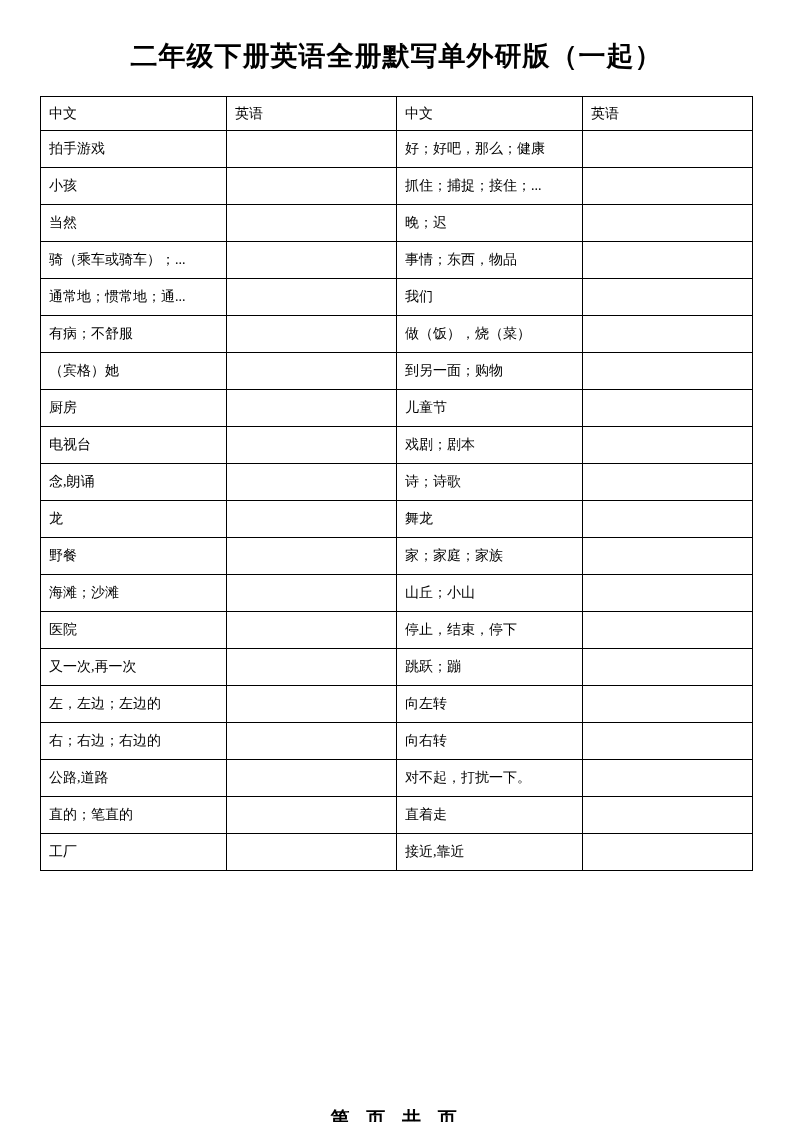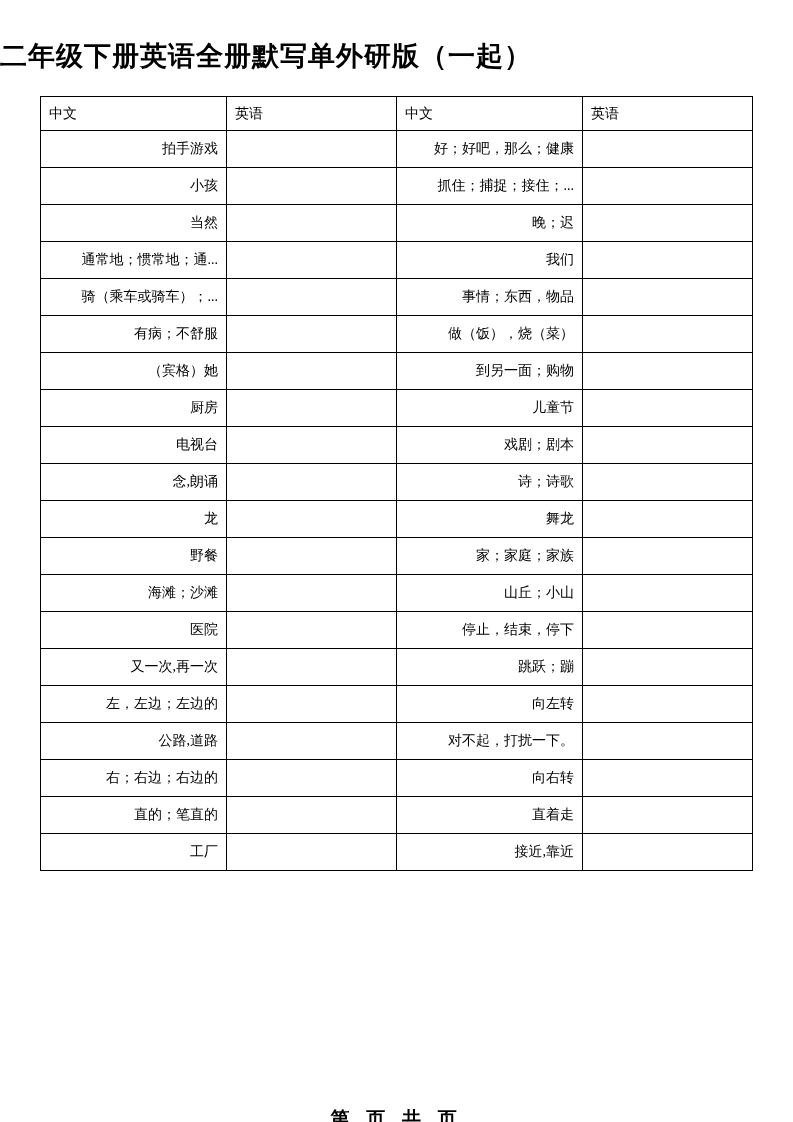--- a/index.html
+++ b/index.html
@@ -16,20 +16,21 @@
     overflow: hidden;
   }
   .page {
     width: 793px;
     height: 1122px;
     box-sizing: border-box;
     padding: 0;
     position: relative;
   }
   .doc-title {
+    text-align: center;
     font-size: 27px;
     font-weight: bold;
     letter-spacing: 1px;
     margin-top: 38px;
     margin-bottom: 22px;
     font-family: "Liberation Serif", "DejaVu Serif", serif;
   }
   table.vocab {
     border-collapse: collapse;
     width: 712px;
@@ -46,21 +47,21 @@
     white-space: nowrap;
   }
   table.vocab th {
     font-weight: normal;
     font-size: 14px;
     text-align: left;
     height: 34px;
   }
   table.vocab td.cn {
     font-size: 14px;
-    text-align: right;
+    text-align: left;
   }
   table.vocab td.en {
     background: #fff;
   }
   col.c-cn { width: 186px; }
   col.c-en { width: 170px; }
   .footer {
     position: absolute;
     bottom: 28px;
     left: 0;
@@ -106,32 +107,32 @@
           <td class="cn">抓住；捕捉；接住；...</td>
           <td class="en"></td>
         </tr>
         <tr>
           <td class="cn">当然</td>
           <td class="en"></td>
           <td class="cn">晚；迟</td>
           <td class="en"></td>
         </tr>
         <tr>
+          <td class="cn">骑（乘车或骑车）；...</td>
+          <td class="en"></td>
+          <td class="cn">事情；东西，物品</td>
+          <td class="en"></td>
+        </tr>
+        <tr>
           <td class="cn">通常地；惯常地；通...</td>
           <td class="en"></td>
           <td class="cn">我们</td>
           <td class="en"></td>
         </tr>
         <tr>
-          <td class="cn">骑（乘车或骑车）；...</td>
-          <td class="en"></td>
-          <td class="cn">事情；东西，物品</td>
-          <td class="en"></td>
-        </tr>
-        <tr>
           <td class="cn">有病；不舒服</td>
           <td class="en"></td>
           <td class="cn">做（饭），烧（菜）</td>
           <td class="en"></td>
         </tr>
         <tr>
           <td class="cn">（宾格）她</td>
           <td class="en"></td>
           <td class="cn">到另一面；购物</td>
           <td class="en"></td>
@@ -184,29 +185,29 @@
           <td class="cn">跳跃；蹦</td>
           <td class="en"></td>
         </tr>
         <tr>
           <td class="cn">左，左边；左边的</td>
           <td class="en"></td>
           <td class="cn">向左转</td>
           <td class="en"></td>
         </tr>
         <tr>
+          <td class="cn">右；右边；右边的</td>
+          <td class="en"></td>
+          <td class="cn">向右转</td>
+          <td class="en"></td>
+        </tr>
+        <tr>
           <td class="cn">公路,道路</td>
           <td class="en"></td>
           <td class="cn">对不起，打扰一下。</td>
-          <td class="en"></td>
-        </tr>
-        <tr>
-          <td class="cn">右；右边；右边的</td>
-          <td class="en"></td>
-          <td class="cn">向右转</td>
           <td class="en"></td>
         </tr>
         <tr>
           <td class="cn">直的；笔直的</td>
           <td class="en"></td>
           <td class="cn">直着走</td>
           <td class="en"></td>
         </tr>
         <tr>
           <td class="cn">工厂</td>

